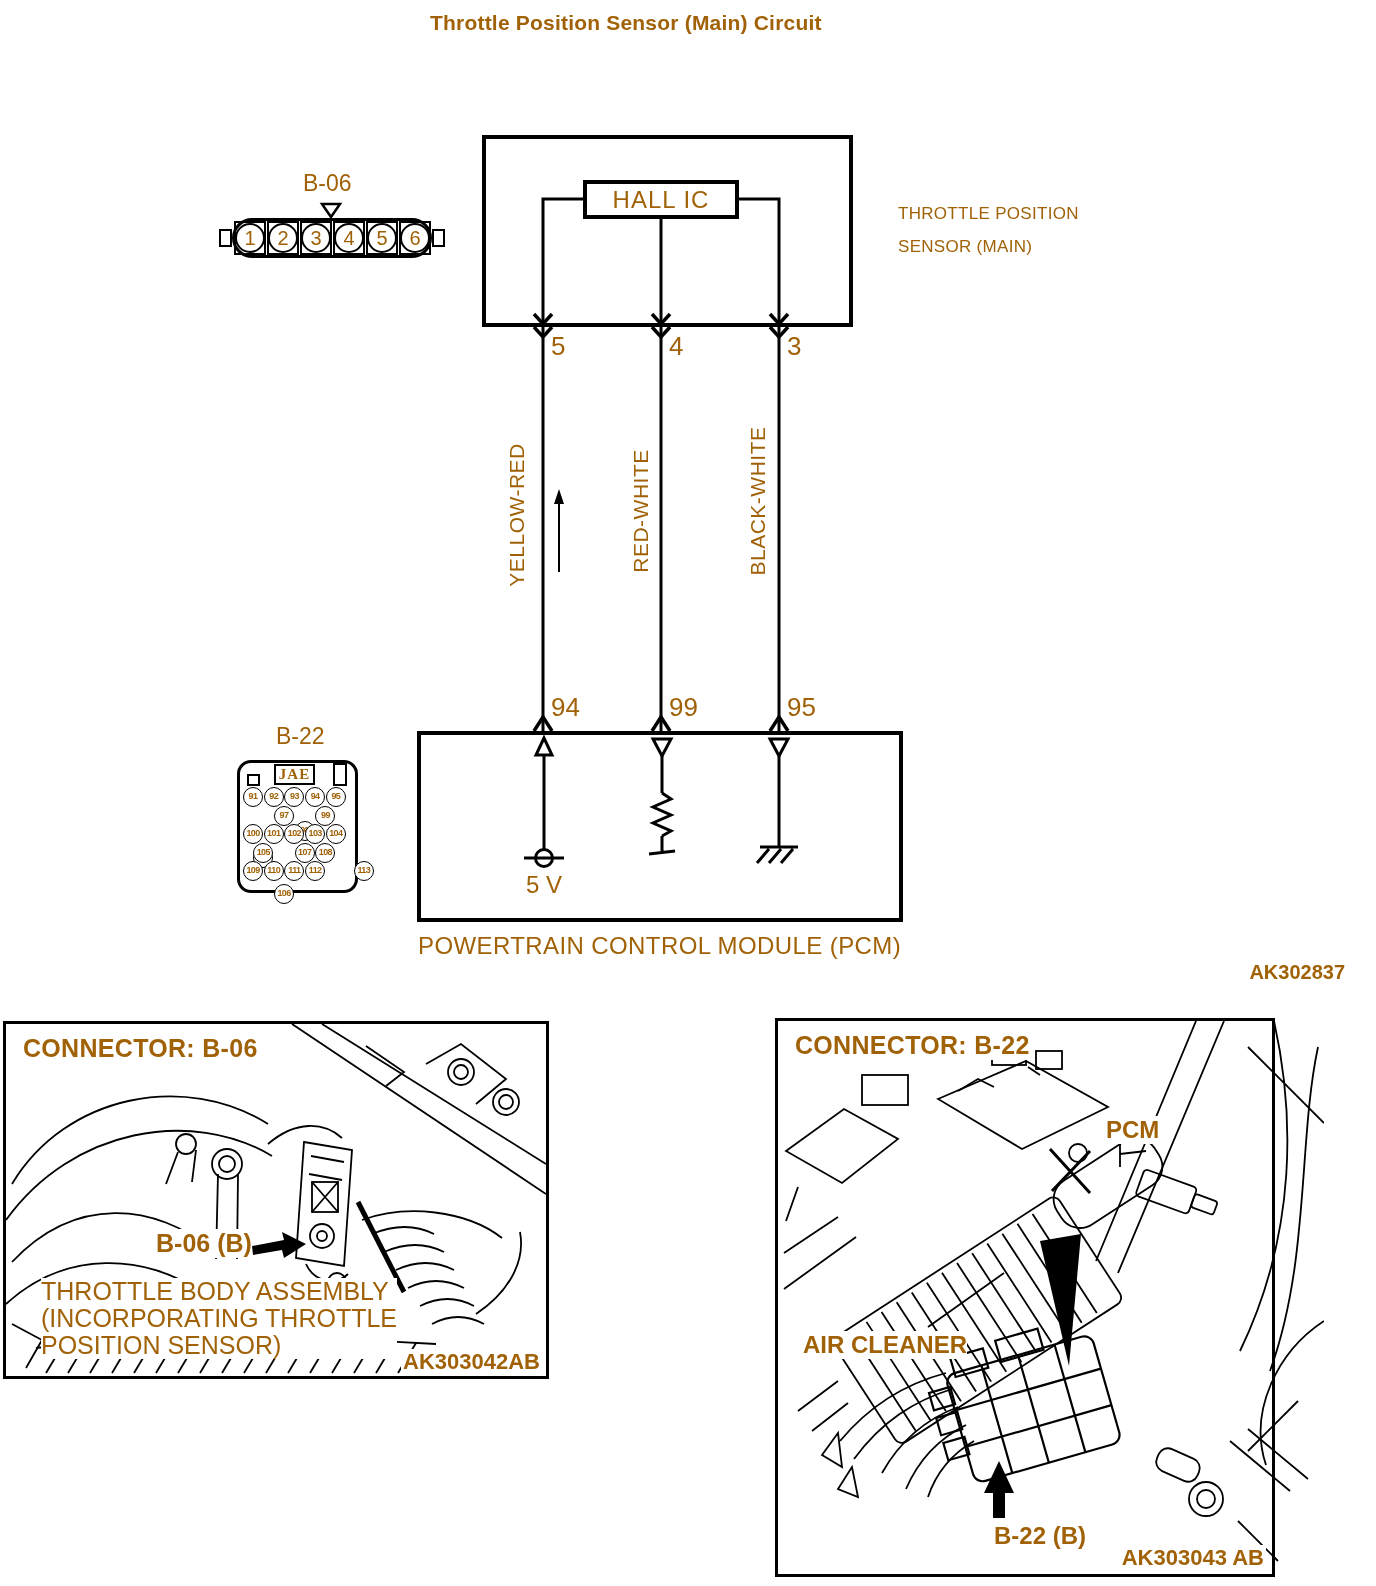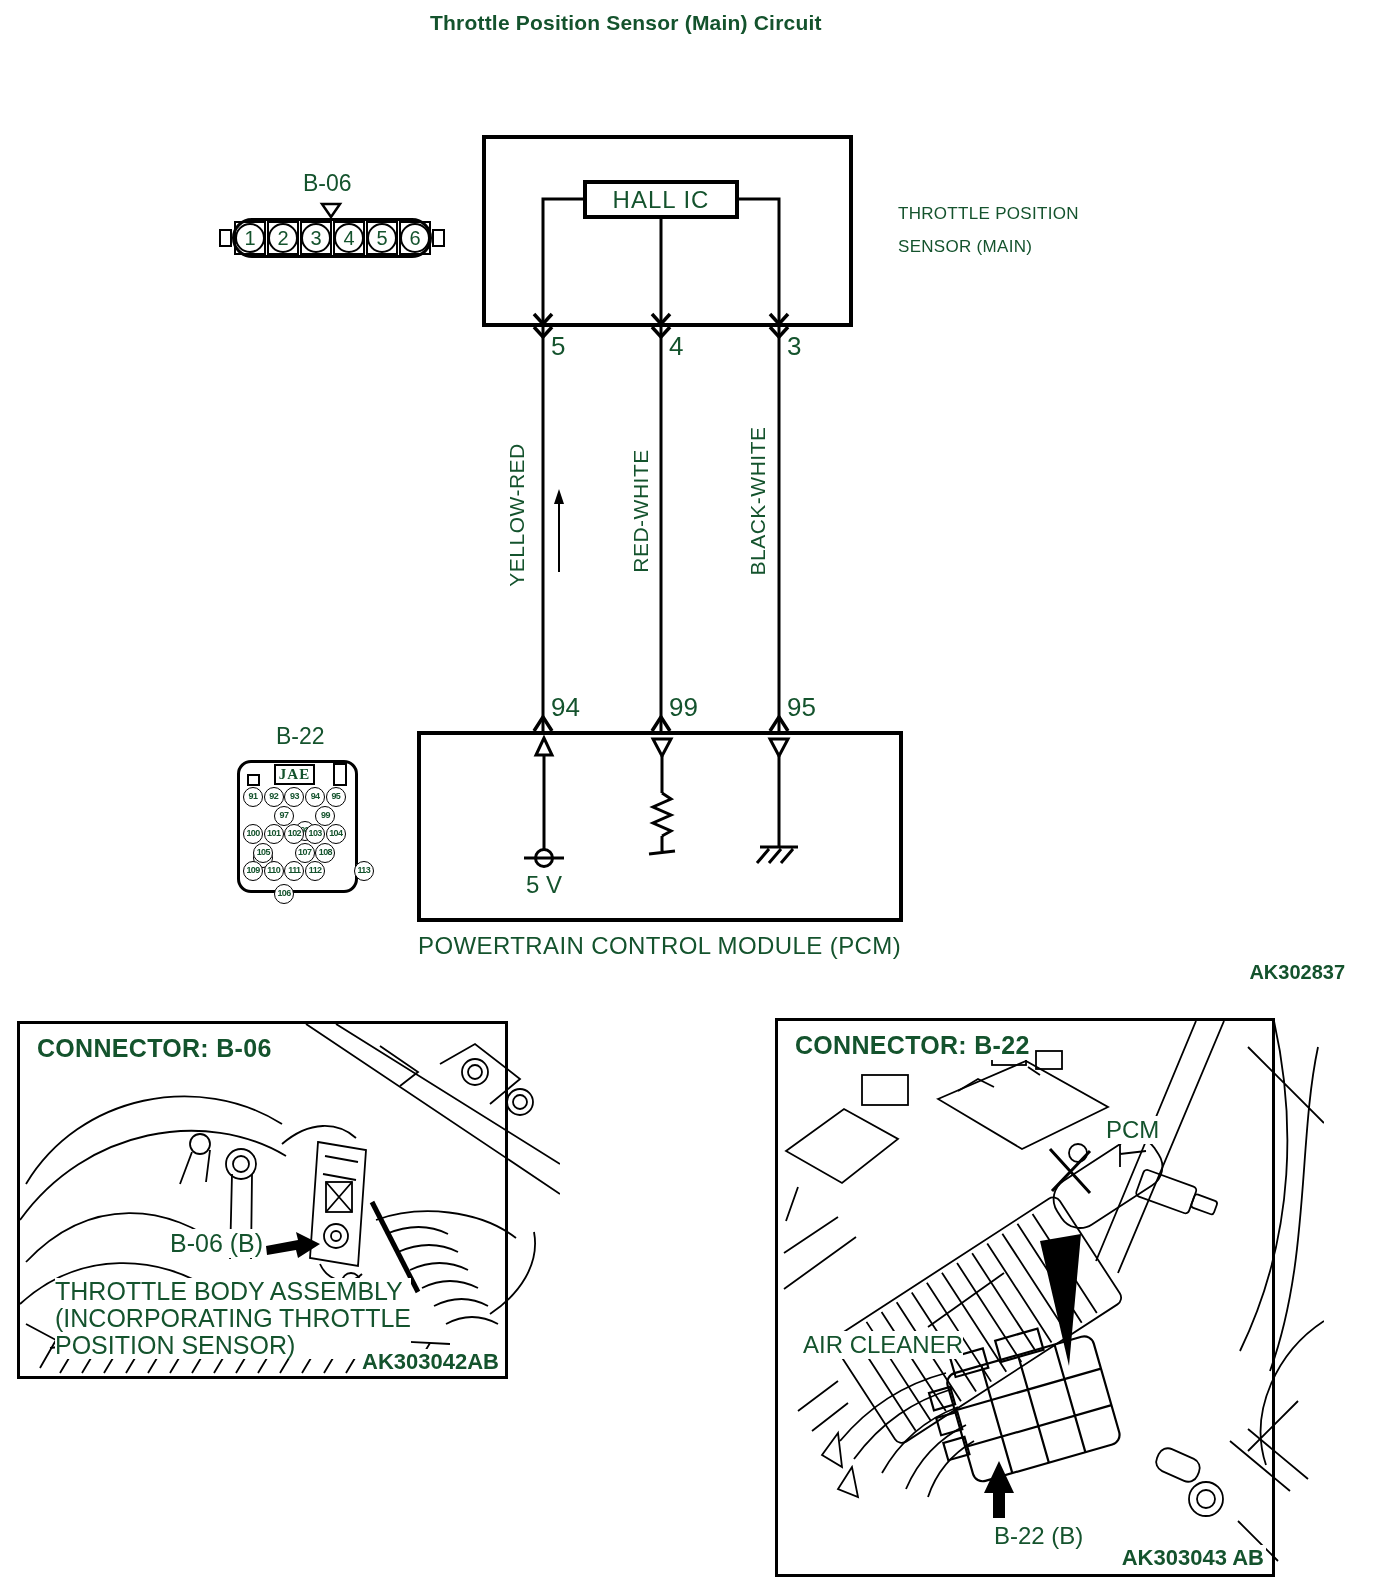--- a/index.html
+++ b/index.html
@@ -1,19 +1,19 @@
 <!DOCTYPE html>
 <html><head>
 <meta charset="utf-8">
 <style>
   * { margin:0; padding:0; box-sizing:border-box; }
   html,body { background:#fff; }
   .page {
     position:relative; width:1376px; height:1586px; background:#fff;
-    font-family:"Liberation Sans", sans-serif; color:#14532d; overflow:hidden;
+    font-family:"Liberation Sans", sans-serif; color:#a16207; overflow:hidden;
   }
   .abs { position:absolute; }
   svg { position:absolute; left:0; top:0; }
   .title { left:430px; top:11px; font-size:21px; font-weight:bold; letter-spacing:0.2px; z-index:5; }
 
   
   .sensor-box { left:482px; top:135px; width:371px; height:192px; border:4px solid #000; z-index:1; background:#fff; }
   .hall-ic { left:583px; top:180px; width:156px; height:39px; border:4px solid #000; z-index:3; background:#fff;
              font-size:24px; text-align:center; line-height:32px; letter-spacing:1px; }
   .tps-caption { left:898px; top:197px; font-size:17px; line-height:33px; letter-spacing:0.3px; z-index:5; }
@@ -39,25 +39,25 @@
   .b22-shell { left:237px; top:760px; width:121px; height:133px; border:3.5px solid #000; border-radius:14px; z-index:2; background:#fff; }
   .jae-box { left:274px; top:764px; width:41px; height:21px; border:2px solid #000; z-index:3; text-align:center;
              font-family:"Liberation Serif", serif; font-size:15px; font-weight:bold; line-height:17px; letter-spacing:1px; }
   .b22-sq-left { left:247px; top:774px; width:13px; height:12px; border:2px solid #000; z-index:3; }
   .b22-rect-right { left:333px; top:763px; width:14px; height:23px; border:2px solid #000; z-index:3; }
   .b22-pin { position:absolute; width:20px; height:20px; border:1.8px solid #000; border-radius:50%; background:#fff;
              font-size:9px; font-weight:bold; letter-spacing:-0.6px; text-align:center; line-height:17px; z-index:4; }
 
   
   .panel { border:3px solid #000; background:#fff; z-index:2; }
-  .panel-b06 { left:17px; top:1021px; width:491px; height:358px; }
+  .panel-b06 { left:3px; top:1021px; width:546px; height:358px; }
   .panel-b22 { left:775px; top:1018px; width:500px; height:559px; }
   .panel-header { position:absolute; left:14px; top:10px; font-size:25px; font-weight:bold; letter-spacing:0.3px;
                   background:#fff; padding:0 3px; z-index:6; }
-  .panel-text { position:absolute; font-size:25px; background:#fff; z-index:6; white-space:nowrap; }
+  .panel-text { position:absolute; font-size:25px; background:#fff; z-index:6; white-space:nowrap;font-weight:bold; }
   .panel-code { position:absolute; font-size:22px; font-weight:bold; background:#fff; padding:0 2px; z-index:6; }
   .caption-block { position:absolute; left:35px; top:254px; font-size:25px; line-height:27px; background:#fff; z-index:6; }
   .panel svg { z-index:1; }
 </style>
 </head>
 <body>
 
 <div class="page">
 
   <div class="abs title">Throttle Position Sensor (Main) Circuit</div>

